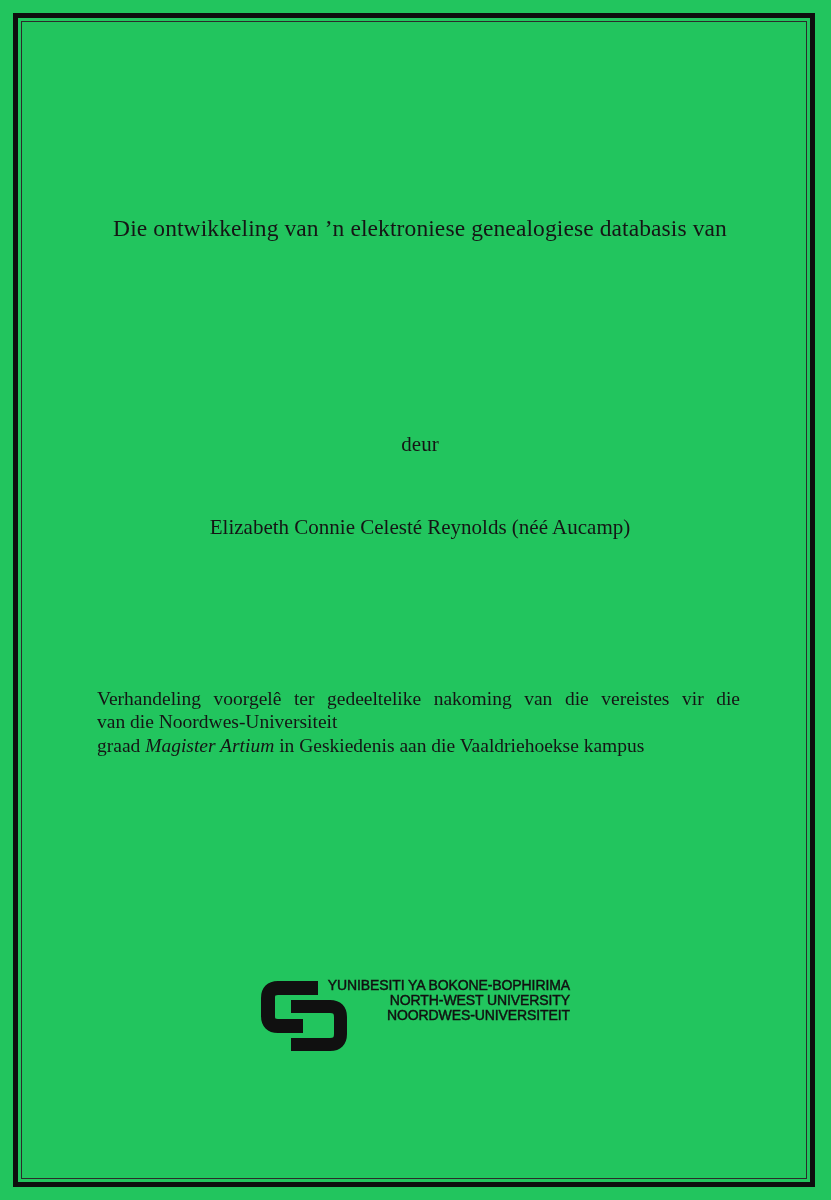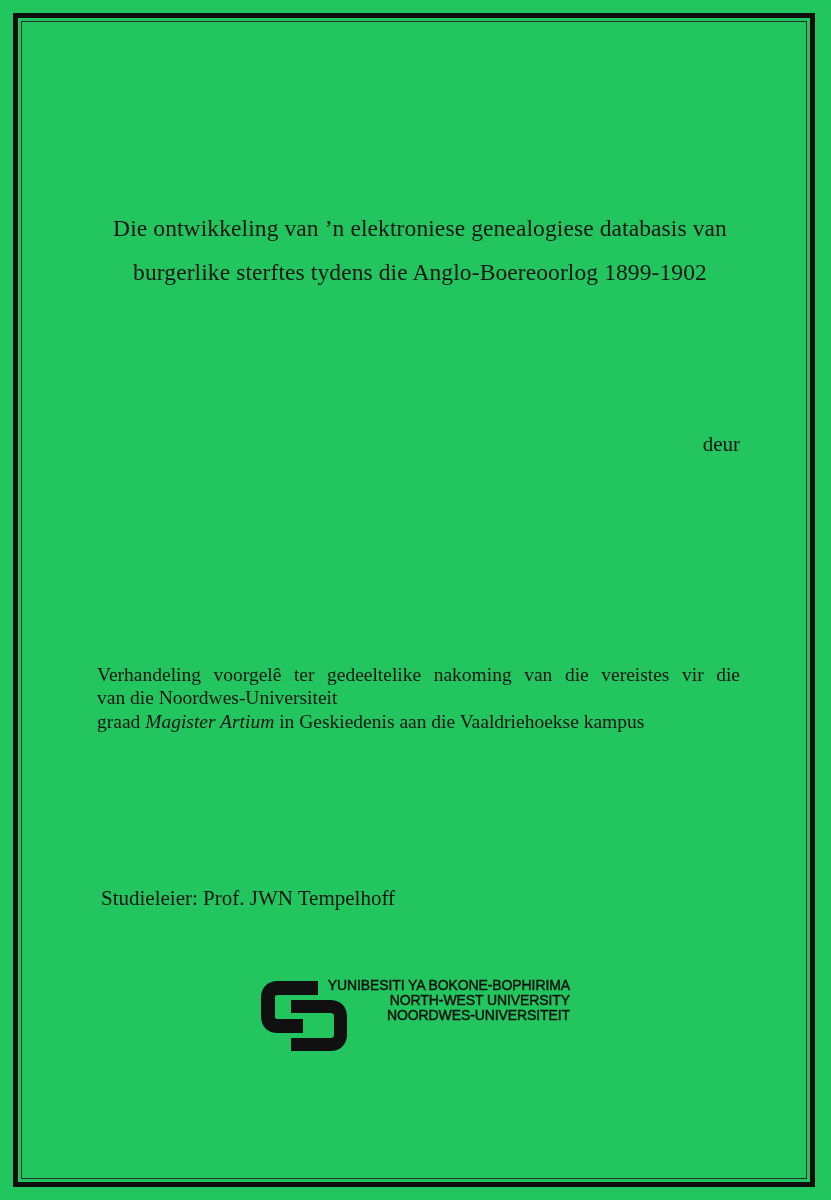--- a/index.html
+++ b/index.html
@@ -25,38 +25,39 @@
     position:absolute;
     left:100px; width:640px; top:206px;
     text-align:center;
     font-size:23.5px;
     line-height:44px;
     letter-spacing:0.1px;
   }
   .byline {
     position:absolute;
     left:100px; width:640px; top:430px;
-    text-align:right;
+    text-align:center;
     font-size:21px; line-height:28px;
   }
   .author {
     position:absolute;
     left:100px; width:640px; top:512px;
     text-align:center;
     font-size:21px; line-height:30px;
   }
   .degree-statement {
     position:absolute;
     left:97px; width:643px; top:663px;
     font-size:19.5px;
     line-height:23.4px;
   }
   .degree-statement .just {
     text-align:justify;
     text-align-last:justify;
+    margin-top:24px;
   }
   .it { font-style:italic; }
   .supervisor-block {
     position:absolute;
     left:101px; top:886px;
     font-size:21px; line-height:25px;
     white-space:nowrap;
   }
   .logo { position:absolute; left:0; top:0; width:831px; height:1200px; pointer-events:none; }
   .logo-mark {
@@ -78,34 +79,33 @@
 </head>
 <body>
 
 <div class="page">
 
   <div class="frame-outer"></div>
   <div class="frame-inner"></div>
 
   <div class="title-block">
     <div>Die ontwikkeling van ’n elektroniese genealogiese databasis van</div>
-    <div>burgerlike sterftes tydens die Anglo-Boereoorlog 1899-1902</div>
   </div>
 
   <div class="byline">deur</div>
 
+  <div class="author">Elizabeth Connie Celesté Reynolds (néé Aucamp)</div>
 
   <div class="degree-statement">
     <div class="just">Verhandeling voorgelê ter gedeeltelike nakoming van die vereistes vir die</div>
     <div>van die Noordwes-Universiteit</div>
     <div><span>graad </span><span class="it">Magister Artium</span><span> in Geskiedenis aan die Vaaldriehoekse kampus</span></div>
   </div>
 
   <div class="supervisor-block">
-    <div>Studieleier: Prof. JWN Tempelhoff</div>
   </div>
 
   <div class="logo">
     <svg class="logo-mark" width="86" height="70" viewBox="0 0 86 70" aria-hidden="true">
       <path d="M 57 7 L 17 7 Q 7 7 7 17 L 7 35 Q 7 45 17 45 L 42 45" fill="none" stroke="#101010" stroke-width="14" stroke-linecap="butt"></path>
       <path d="M 30 25.5 L 69 25.5 Q 79.5 25.5 79.5 36 L 79.5 53 Q 79.5 63.5 69 63.5 L 30 63.5" fill="none" stroke="#101010" stroke-width="13" stroke-linecap="butt"></path>
     </svg>
     <div class="logo-text">
       <div>YUNIBESITI YA BOKONE-BOPHIRIMA</div>
       <div>NORTH-WEST UNIVERSITY</div>

